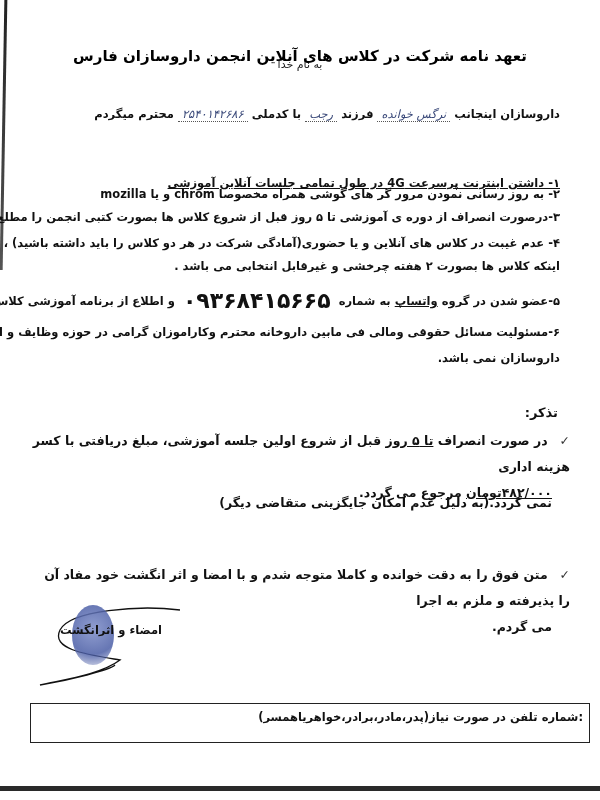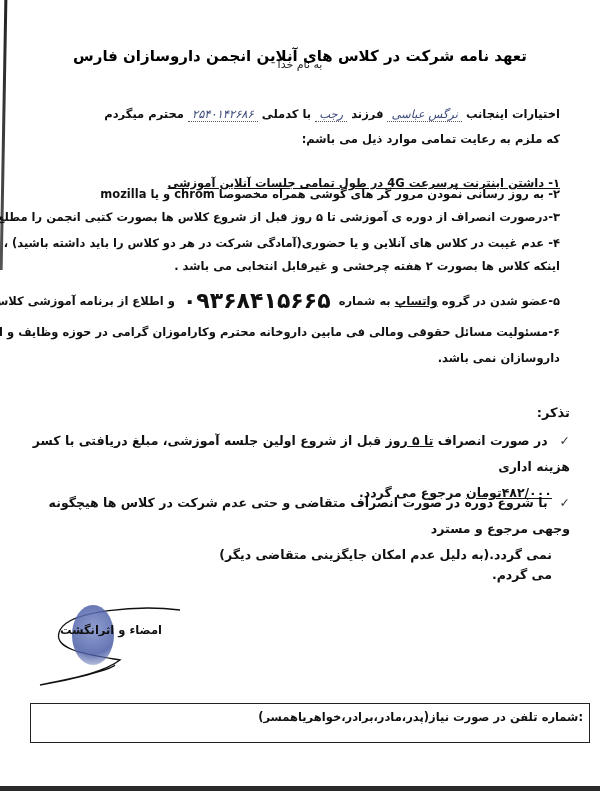--- a/index.html
+++ b/index.html
@@ -33,21 +33,21 @@
   .hand {
     font-family:"DejaVu Serif", serif; font-weight:normal; color:#3b4a7a;
     font-style:italic; border-bottom:1px dotted #555; padding:0 4px;
   }
   .phone-big {
     font-size:22px; font-weight:bold; letter-spacing:1px; vertical-align:-3px;
     padding:0 4px;
   }
   .u { text-decoration:underline; }
   .note-title {
-    position:absolute; top:405px; right:30px; font-size:13px; font-weight:bold;
+    position:absolute; top:405px; right:42px; font-size:13px; font-weight:bold;
   }
   .bullet {
     position:absolute; right:30px; width:540px; font-size:12.5px; font-weight:bold;
     line-height:26px;
   }
   .check { display:inline-block; width:18px; font-weight:normal; color:#333; }
   .sig {
     position:absolute; left:30px; top:605px; width:170px; height:90px;
   }
   .sig-blob {
@@ -70,29 +70,28 @@
 </head>
 <body>
 
 <div class="edge-left"></div>
 
 <div class="doc">
   <div class="bismillah">به نام خدا</div>
   <div class="title">تعهد نامه شرکت در کلاس های آنلاین انجمن داروسازان فارس</div>
 
   <div class="line" style="top:107px;">
-    <span>اختیارات اینجانب</span>
-    <span class="hand">نرگس عباسی</span>
+    <span>داروسازان اینجانب</span>
+    <span class="hand">نرگس خوانده</span>
     <span>فرزند</span>
     <span class="hand">رجب</span>
     <span>با کدملی</span>
     <span class="hand">۲۵۴۰۱۴۲۶۸۶</span>
     <span>محترم میگردم</span>
   </div>
-  <div class="line" style="top:132px;">که ملزم به رعایت تمامی موارد ذیل می باشم:</div>
 
   <div class="line" style="top:176px;text-decoration:underline;">۱- داشتن اینترنت پرسرعت 4G در طول تمامی جلسات آنلاین آموزشی</div>
   <div class="line" style="top:187px;">۲- به روز رسانی نمودن مرور گر های گوشی همراه مخصوصا chrom و یا mozilla</div>
   <div class="line" style="top:210px;">۳-درصورت انصراف از دوره ی آموزشی تا ۵ روز قبل از شروع کلاس ها بصورت کتبی انجمن را مطلع می نمایم.</div>
   <div class="line" style="top:236px;">۴- عدم غیبت در کلاس های آنلاین و یا حضوری(آمادگی شرکت در هر دو کلاس را باید داشته باشید) ، با توجه به</div>
   <div class="line" style="top:259px;">اینکه کلاس ها بصورت ۲ هفته چرخشی و غیرقابل انتخابی می باشد .</div>
 
   <div class="line" style="top:288px;">
     <span>۵-عضو شدن در گروه</span>
     <span class="u">واتساپ</span>
@@ -113,28 +112,28 @@
       <span class="u">تا ۵ روز</span>
       <span>قبل از شروع اولین جلسه آموزشی، مبلغ دریافتی با کسر هزینه اداری</span>
     </div>
     <div style="margin-right:18px;">
       <span class="u">۴۸۲/۰۰۰تومان</span>
       <span>مرجوع می گردد.</span>
     </div>
   </div>
 
   <div class="bullet" style="top:490px;">
-    <div>
-      <span class="check">✓</span>
-      <span>با شروع دوره در صورت انصراف متقاضی و حتی عدم شرکت در کلاس ها هیچگونه وجهی مرجوع و مسترد</span>
-    </div>
     <div style="margin-right:18px;">نمی گردد.(به دلیل عدم امکان جایگزینی متقاضی دیگر)</div>
   </div>
 
   <div class="bullet" style="top:562px;">
+    <div>
+      <span class="check">✓</span>
+      <span>متن فوق را به دقت خوانده و کاملا متوجه شدم و با امضا و اثر انگشت خود مفاد آن را پذیرفته و ملزم به اجرا</span>
+    </div>
     <div style="margin-right:18px;">می گردم.</div>
   </div>
 </div>
 
 <div class="sig">
   <svg width="170" height="90" style="position:absolute;left:0;top:0;">
     <path d="M150,5 C110,0 40,5 30,25 C20,45 60,50 90,55 C70,70 30,75 10,80 C40,75 80,65 85,60" fill="none" stroke="#111" stroke-width="1.3"></path>
   </svg>
   <div class="sig-blob"></div>
   <div class="sig-label">امضاء و اثرانگشت</div>

